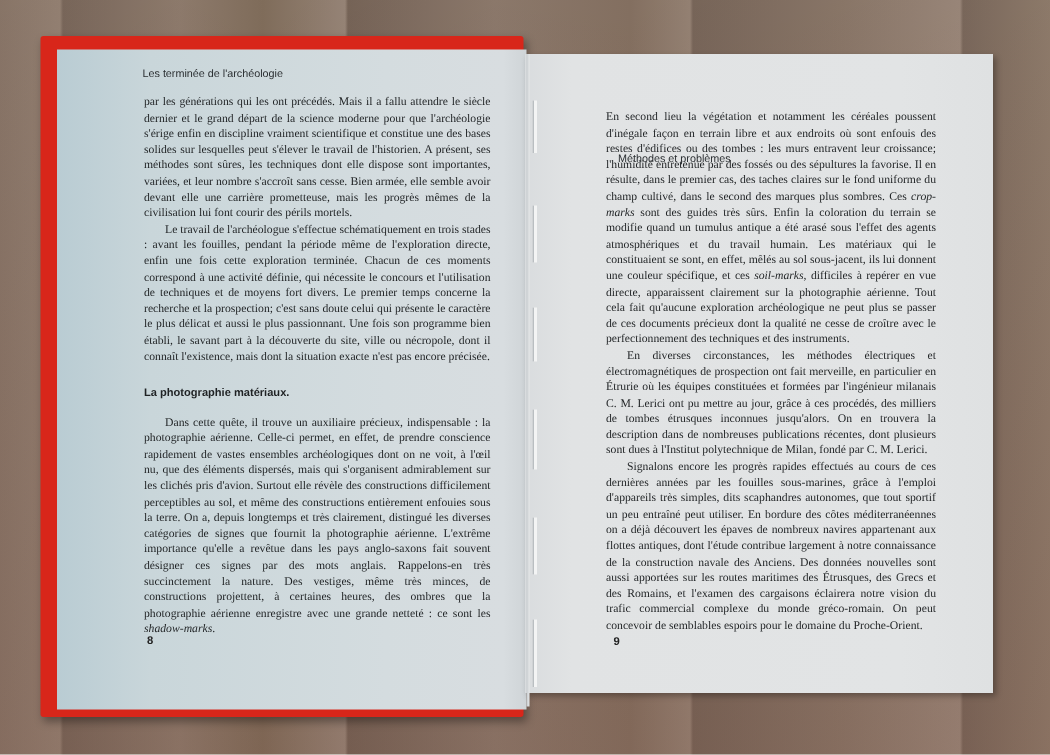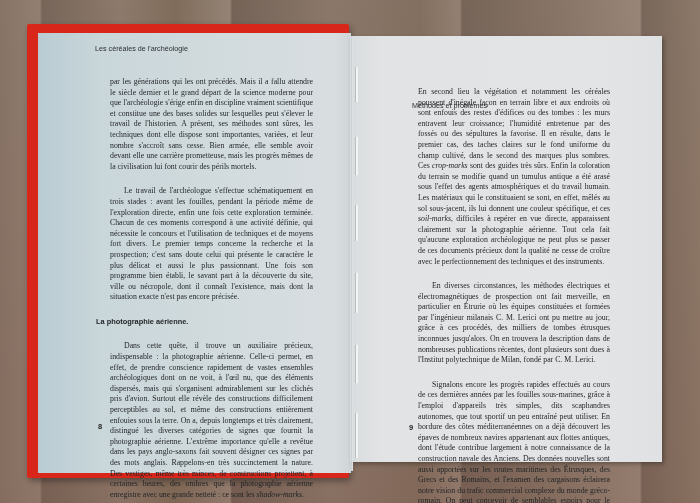--- a/index.html
+++ b/index.html
@@ -24,21 +24,21 @@
     box-shadow: 2px 2px 4px rgba(0,0,0,0.3);
   }
   .spine-line { position:absolute; left:351px; top:36px; width:2px; height:435px; background: linear-gradient(90deg, #c5cacd, #e6e8e9); }
   .stitch { position:absolute; left:355px; width:2px; background:#f3f4f4; border-left:1px solid #b9bec1; }
   .running-head {
     position:absolute; font-family: "Liberation Sans", sans-serif; font-size:7.2px; color:#2a2e31;
   }
   .text-block {
     position:absolute; font-size:7.8px; line-height:10.6px; color:#1f2224; text-align:justify;
   }
-  .text-block p { margin:14px; text-indent:14px; }
+  .text-block p { margin:0; text-indent:14px; }
   .text-block p.first { text-indent:0; }
   .section-title {
     font-family: "Liberation Sans", sans-serif; font-weight:bold; font-size:7.4px;
     margin: 14px 0 9px 0; text-indent:0; color:#1f2224;
   }
   .folio { position:absolute; font-family: "Liberation Sans", sans-serif; font-weight:bold; font-size:7.5px; color:#222; }
   em { font-style: italic; }
 </style>
 </head>
 <body>
@@ -51,26 +51,26 @@
 <div class="page-right"></div>
 <div class="spine-line"></div>
 
 <div class="stitch" style="top:67px;height:35px;"></div>
 <div class="stitch" style="top:137px;height:38px;"></div>
 <div class="stitch" style="top:205px;height:36px;"></div>
 <div class="stitch" style="top:273px;height:40px;"></div>
 <div class="stitch" style="top:345px;height:38px;"></div>
 <div class="stitch" style="top:413px;height:45px;"></div>
 
-<div class="running-head" style="left:95px;top:44px;">Les céréales de l'archéologie</div>
+<div class="running-head" style="left:95px;top:44px;">Les terminée de l'archéologie</div>
 
 <div class="text-block" style="left:96px;top:63px;width:231px;">
   <p class="first">par les générations qui les ont précédés. Mais il a fallu attendre le siècle dernier et le grand départ de la science moderne pour que l'archéologie s'érige enfin en discipline vraiment scientifique et constitue une des bases solides sur lesquelles peut s'élever le travail de l'historien. A présent, ses méthodes sont sûres, les techniques dont elle dispose sont importantes, variées, et leur nombre s'accroît sans cesse. Bien armée, elle semble avoir devant elle une carrière prometteuse, mais les progrès mêmes de la civilisation lui font courir des périls mortels.</p>
   <p>Le travail de l'archéologue s'effectue schématiquement en trois stades : avant les fouilles, pendant la période même de l'exploration directe, enfin une fois cette exploration terminée. Chacun de ces moments correspond à une activité définie, qui nécessite le concours et l'utilisation de techniques et de moyens fort divers. Le premier temps concerne la recherche et la prospection; c'est sans doute celui qui présente le caractère le plus délicat et aussi le plus passionnant. Une fois son programme bien établi, le savant part à la découverte du site, ville ou nécropole, dont il connaît l'existence, mais dont la situation exacte n'est pas encore précisée.</p>
-  <div class="section-title">La photographie aérienne.</div>
+  <div class="section-title">La photographie matériaux.</div>
   <p><span>Dans cette quête, il trouve un auxiliaire précieux, indispensable : la photographie aérienne. Celle-ci permet, en effet, de prendre conscience rapidement de vastes ensembles archéologiques dont on ne voit, à l'œil nu, que des éléments dispersés, mais qui s'organisent admirablement sur les clichés pris d'avion. Surtout elle révèle des constructions difficilement perceptibles au sol, et même des constructions entièrement enfouies sous la terre. On a, depuis longtemps et très clairement, distingué les diverses catégories de signes que fournit la photographie aérienne. L'extrême importance qu'elle a revêtue dans les pays anglo-saxons fait souvent désigner ces signes par des mots anglais. Rappelons-en très succinctement la nature. Des vestiges, même très minces, de constructions projettent, à certaines heures, des ombres que la photographie aérienne enregistre avec une grande netteté : ce sont les </span><em>shadow-marks</em><span>.</span></p>
 </div>
 
 <div class="folio" style="left:98px;top:422px;">8</div>
 
 <div class="running-head" style="left:412px;top:54px;margin-top:47px;">Méthodes et problèmes</div>
 
 <div class="text-block" style="left:404px;top:73px;width:220px;">
   <p class="first"><span>En second lieu la végétation et notamment les céréales poussent d'inégale façon en terrain libre et aux endroits où sont enfouis des restes d'édifices ou des tombes : les murs entravent leur croissance; l'humidité entretenue par des fossés ou des sépultures la favorise. Il en résulte, dans le premier cas, des taches claires sur le fond uniforme du champ cultivé, dans le second des marques plus sombres. Ces </span><em>crop-marks</em><span> sont des guides très sûrs. Enfin la coloration du terrain se modifie quand un tumulus antique a été arasé sous l'effet des agents atmosphériques et du travail humain. Les matériaux qui le constituaient se sont, en effet, mêlés au sol sous-jacent, ils lui donnent une couleur spécifique, et ces </span><em>soil-marks</em><span>, difficiles à repérer en vue directe, apparaissent clairement sur la photographie aérienne. Tout cela fait qu'aucune exploration archéologique ne peut plus se passer de ces documents précieux dont la qualité ne cesse de croître avec le perfectionnement des techniques et des instruments.</span></p>
   <p>En diverses circonstances, les méthodes électriques et électromagnétiques de prospection ont fait merveille, en particulier en Étrurie où les équipes constituées et formées par l'ingénieur milanais C. M. Lerici ont pu mettre au jour, grâce à ces procédés, des milliers de tombes étrusques inconnues jusqu'alors. On en trouvera la description dans de nombreuses publications récentes, dont plusieurs sont dues à l'Institut polytechnique de Milan, fondé par C. M. Lerici.</p>

